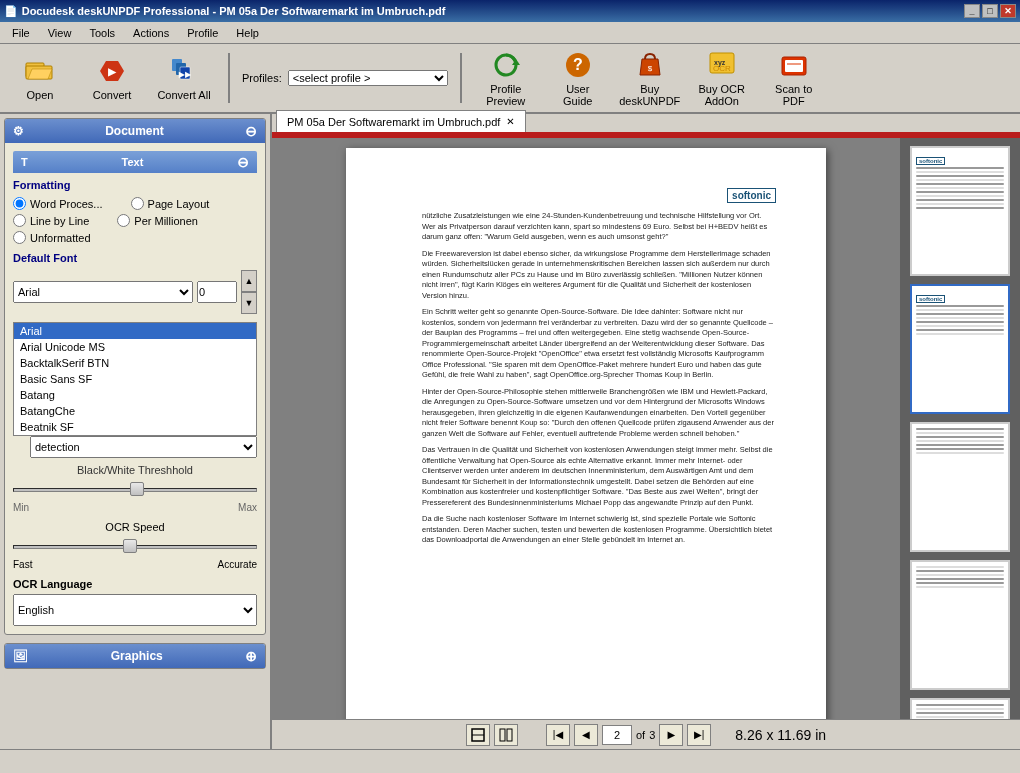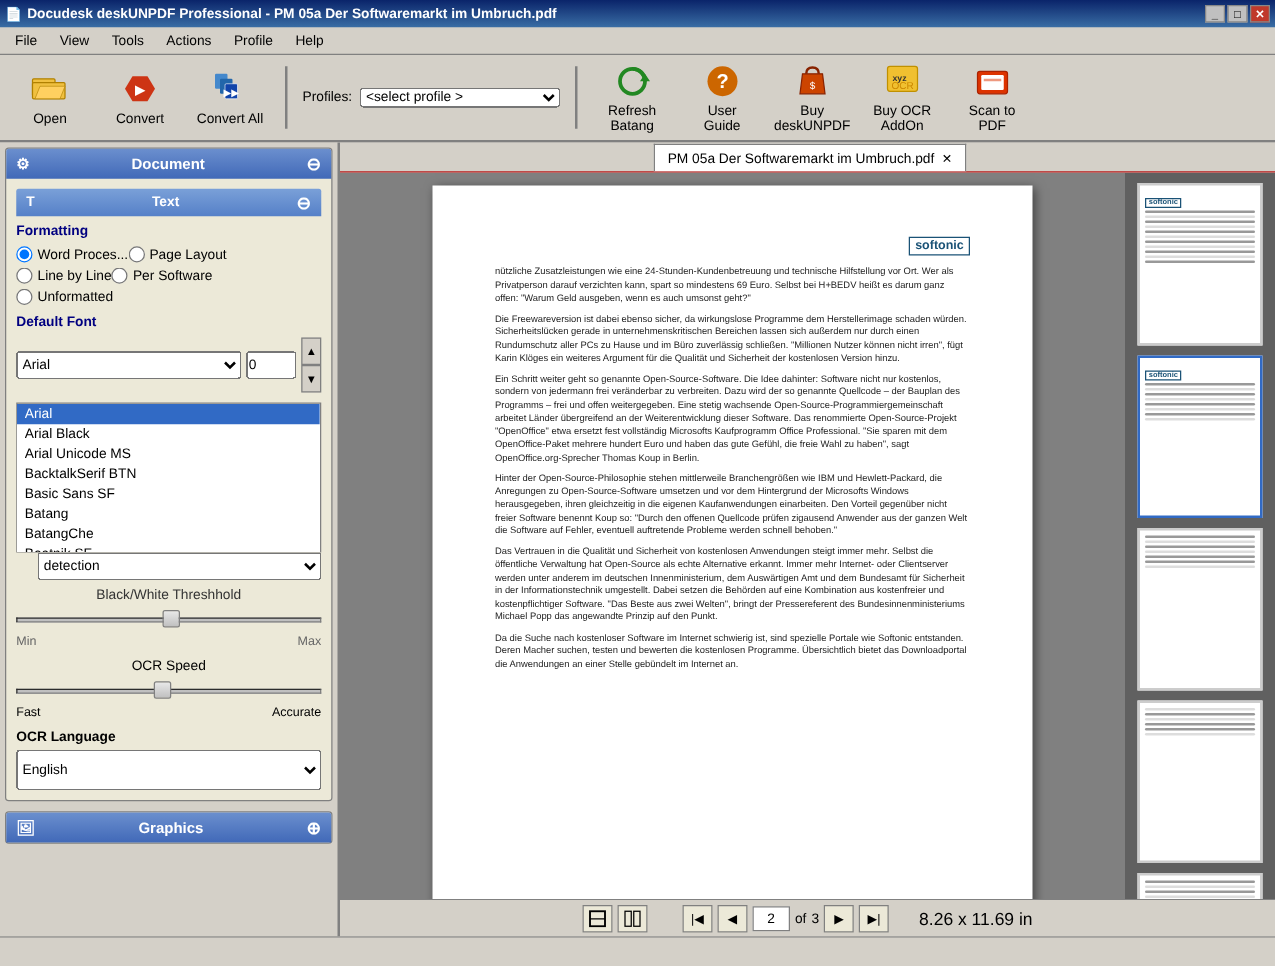--- a/index.html
+++ b/index.html
@@ -145,21 +145,21 @@
       margin-bottom: 6px;
     }
 
     .section-label {
       font-size: 11px;
       font-weight: bold;
       color: #000080;
       margin-bottom: 6px;
     }
     .radio-group { display: flex; flex-direction: column; gap: 4px; margin-bottom: 8px; }
-    .radio-row { display: flex; gap: 0; }
+    .radio-row { display: flex; gap: 28px; }
     .radio-item { display: flex; align-items: center; gap: 4px; font-size: 11px; }
     .radio-item input { margin: 0; }
 
     .font-row { display: flex; gap: 4px; margin-bottom: 8px; align-items: center; }
     .font-select { flex: 1; font-size: 11px; height: 22px; }
     .font-size-input { width: 40px; font-size: 11px; height: 22px; }
 
     .font-dropdown {
       border: 1px solid #808080;
       background: white;
@@ -218,22 +218,21 @@
       background: #999;
     }
 
     
     #tab-bar {
       background: #d4d0c8;
       height: 24px;
       display: flex;
       align-items: flex-end;
       padding-left: 4px;
-      border-bottom: 1px solid #b91c1c;
-      justify-content: center;
+      border-bottom: 6px solid #b91c1c;
     }
     .tab {
       background: #ece9d8;
       border: 1px solid #808080;
       border-bottom: none;
       padding: 2px 10px;
       font-size: 11px;
       cursor: pointer;
       display: flex;
       align-items: center;
@@ -266,20 +265,21 @@
       min-height: 680px;
       box-shadow: 2px 2px 8px rgba(0,0,0,0.5);
       padding: 40px 50px;
       position: relative;
     }
 
     .page-doc-text {
       font-size: 7.5px;
       line-height: 1.4;
       color: #222;
+      margin-left: 26px;
     }
 
     .page-doc-text p { margin-bottom: 6px; }
 
     
     #thumb-strip {
       width: 120px;
       background: #606060;
       overflow-y: auto;
       display: flex;
@@ -455,21 +455,21 @@
   <div class="toolbar-sep"></div>
 
   <div class="toolbar-btn">
     <div class="toolbar-icon">
       <svg width="32" height="32" viewBox="0 0 32 32">
         <circle cx="16" cy="16" r="10" fill="none" stroke="#228822" stroke-width="3"></circle>
         <path d="M16,6 A10,10 0 0,1 26,16" fill="none" stroke="#228822" stroke-width="3"></path>
         <polygon points="26,10 30,16 22,16" fill="#228822"></polygon>
       </svg>
     </div>
-    <span class="toolbar-label">Refresh Batang</span>
+    <span class="toolbar-label">Profile Preview</span>
   </div>
 
   <div class="toolbar-btn">
     <div class="toolbar-icon">
       <svg width="32" height="32" viewBox="0 0 32 32">
         <circle cx="16" cy="16" r="12" fill="#cc6600"></circle>
         <text x="16" y="21" text-anchor="middle" fill="white" font-size="16" font-weight="bold">?</text>
       </svg>
     </div>
     <span class="toolbar-label">User Guide</span>
@@ -542,21 +542,21 @@
               <span>Page Layout</span>
             </label>
           </div>
           <div class="radio-row">
             <label class="radio-item">
               <input type="radio" name="formatting" style="">
               <span>Line by Line</span>
             </label>
             <label class="radio-item">
               <input type="radio" name="formatting" style="">
-              <span>Per Software</span>
+              <span>Per Millionen</span>
             </label>
           </div>
           <div class="radio-row">
             <label class="radio-item">
               <input type="radio" name="formatting" style="">
               <span>Unformatted</span>
             </label>
           </div>
         </div>
 
@@ -572,21 +572,20 @@
           <input type="text" class="font-size-input" value="0" style="">
           <div style="display:flex;flex-direction:column;">
             <div class="font-size-arrow">▲</div>
             <div class="font-size-arrow">▼</div>
           </div>
         </div>
 
         
         <div class="font-dropdown">
           <div class="font-dropdown-item highlighted">Arial</div>
-          <div class="font-dropdown-item">Arial Black</div>
           <div class="font-dropdown-item">Arial Unicode MS</div>
           <div class="font-dropdown-item">BacktalkSerif BTN</div>
           <div class="font-dropdown-item">Basic Sans SF</div>
           <div class="font-dropdown-item">Batang</div>
           <div class="font-dropdown-item">BatangChe</div>
           <div class="font-dropdown-item">Beatnik SF</div>
         </div>
 
         
         <div class="detection-row">

